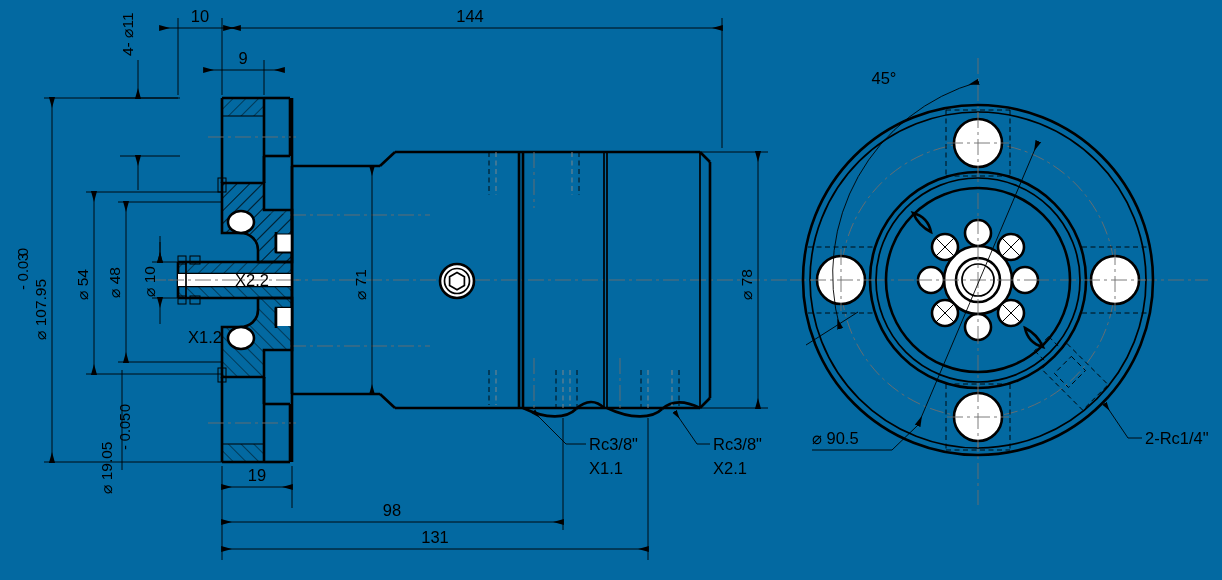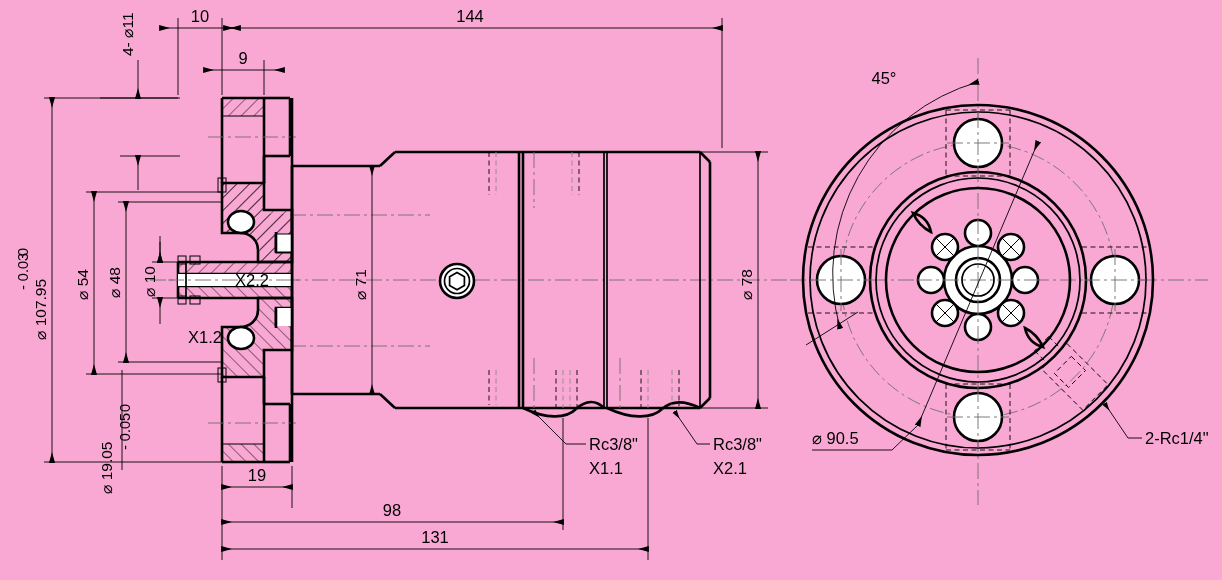--- a/index.html
+++ b/index.html
@@ -1,19 +1,19 @@
 <!DOCTYPE html>
 <html><head>
 <meta charset="utf-8">
 <style>
   html,body{margin:0;padding:0;background:#ffffff;}
   #root{
     position:relative;
     width:1222px;height:580px;
-    background:#f9a8d4;
+    background:#0369a1;
     font-family:"Liberation Sans", sans-serif;
     overflow:hidden;
   }
   svg{display:block;}
   .ln{stroke:#000;fill:none;stroke-linecap:butt;}
   .thick{stroke-width:2.6;}
   .med{stroke-width:1.7;}
   .thin{stroke-width:1.0;}
   .dim{stroke:#000;stroke-width:0.9;fill:none;}
   .ext{stroke:#000;stroke-width:0.9;fill:none;}

